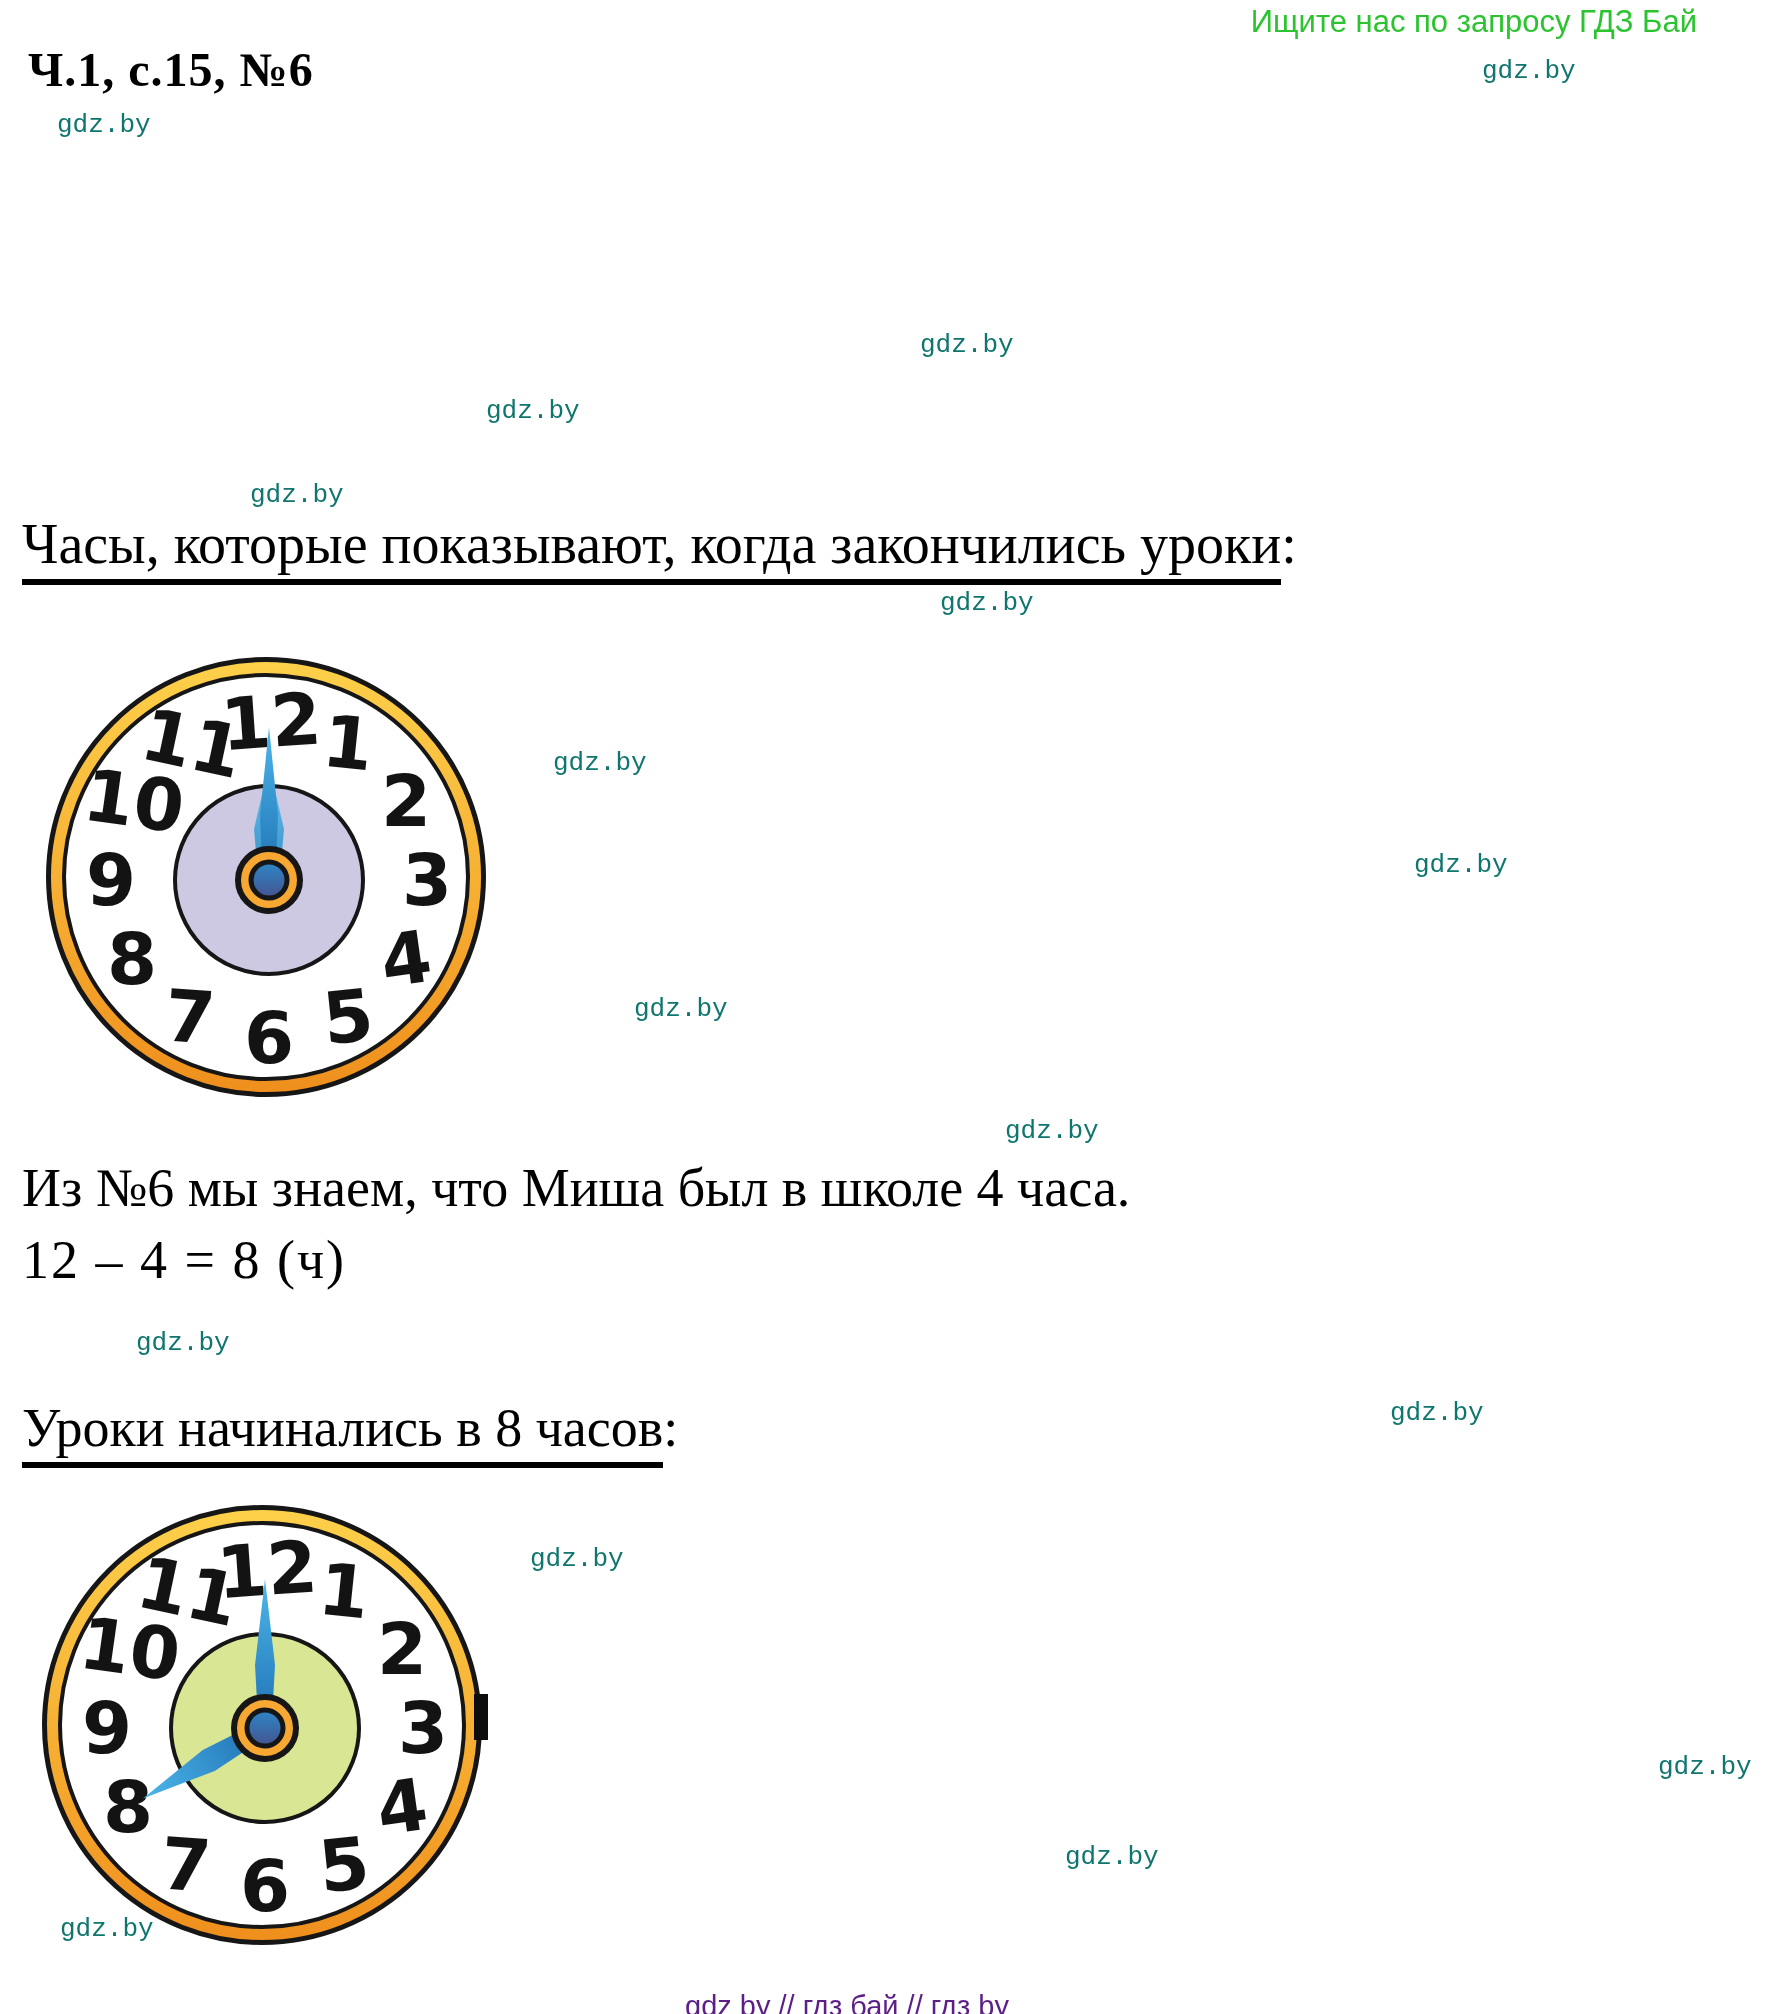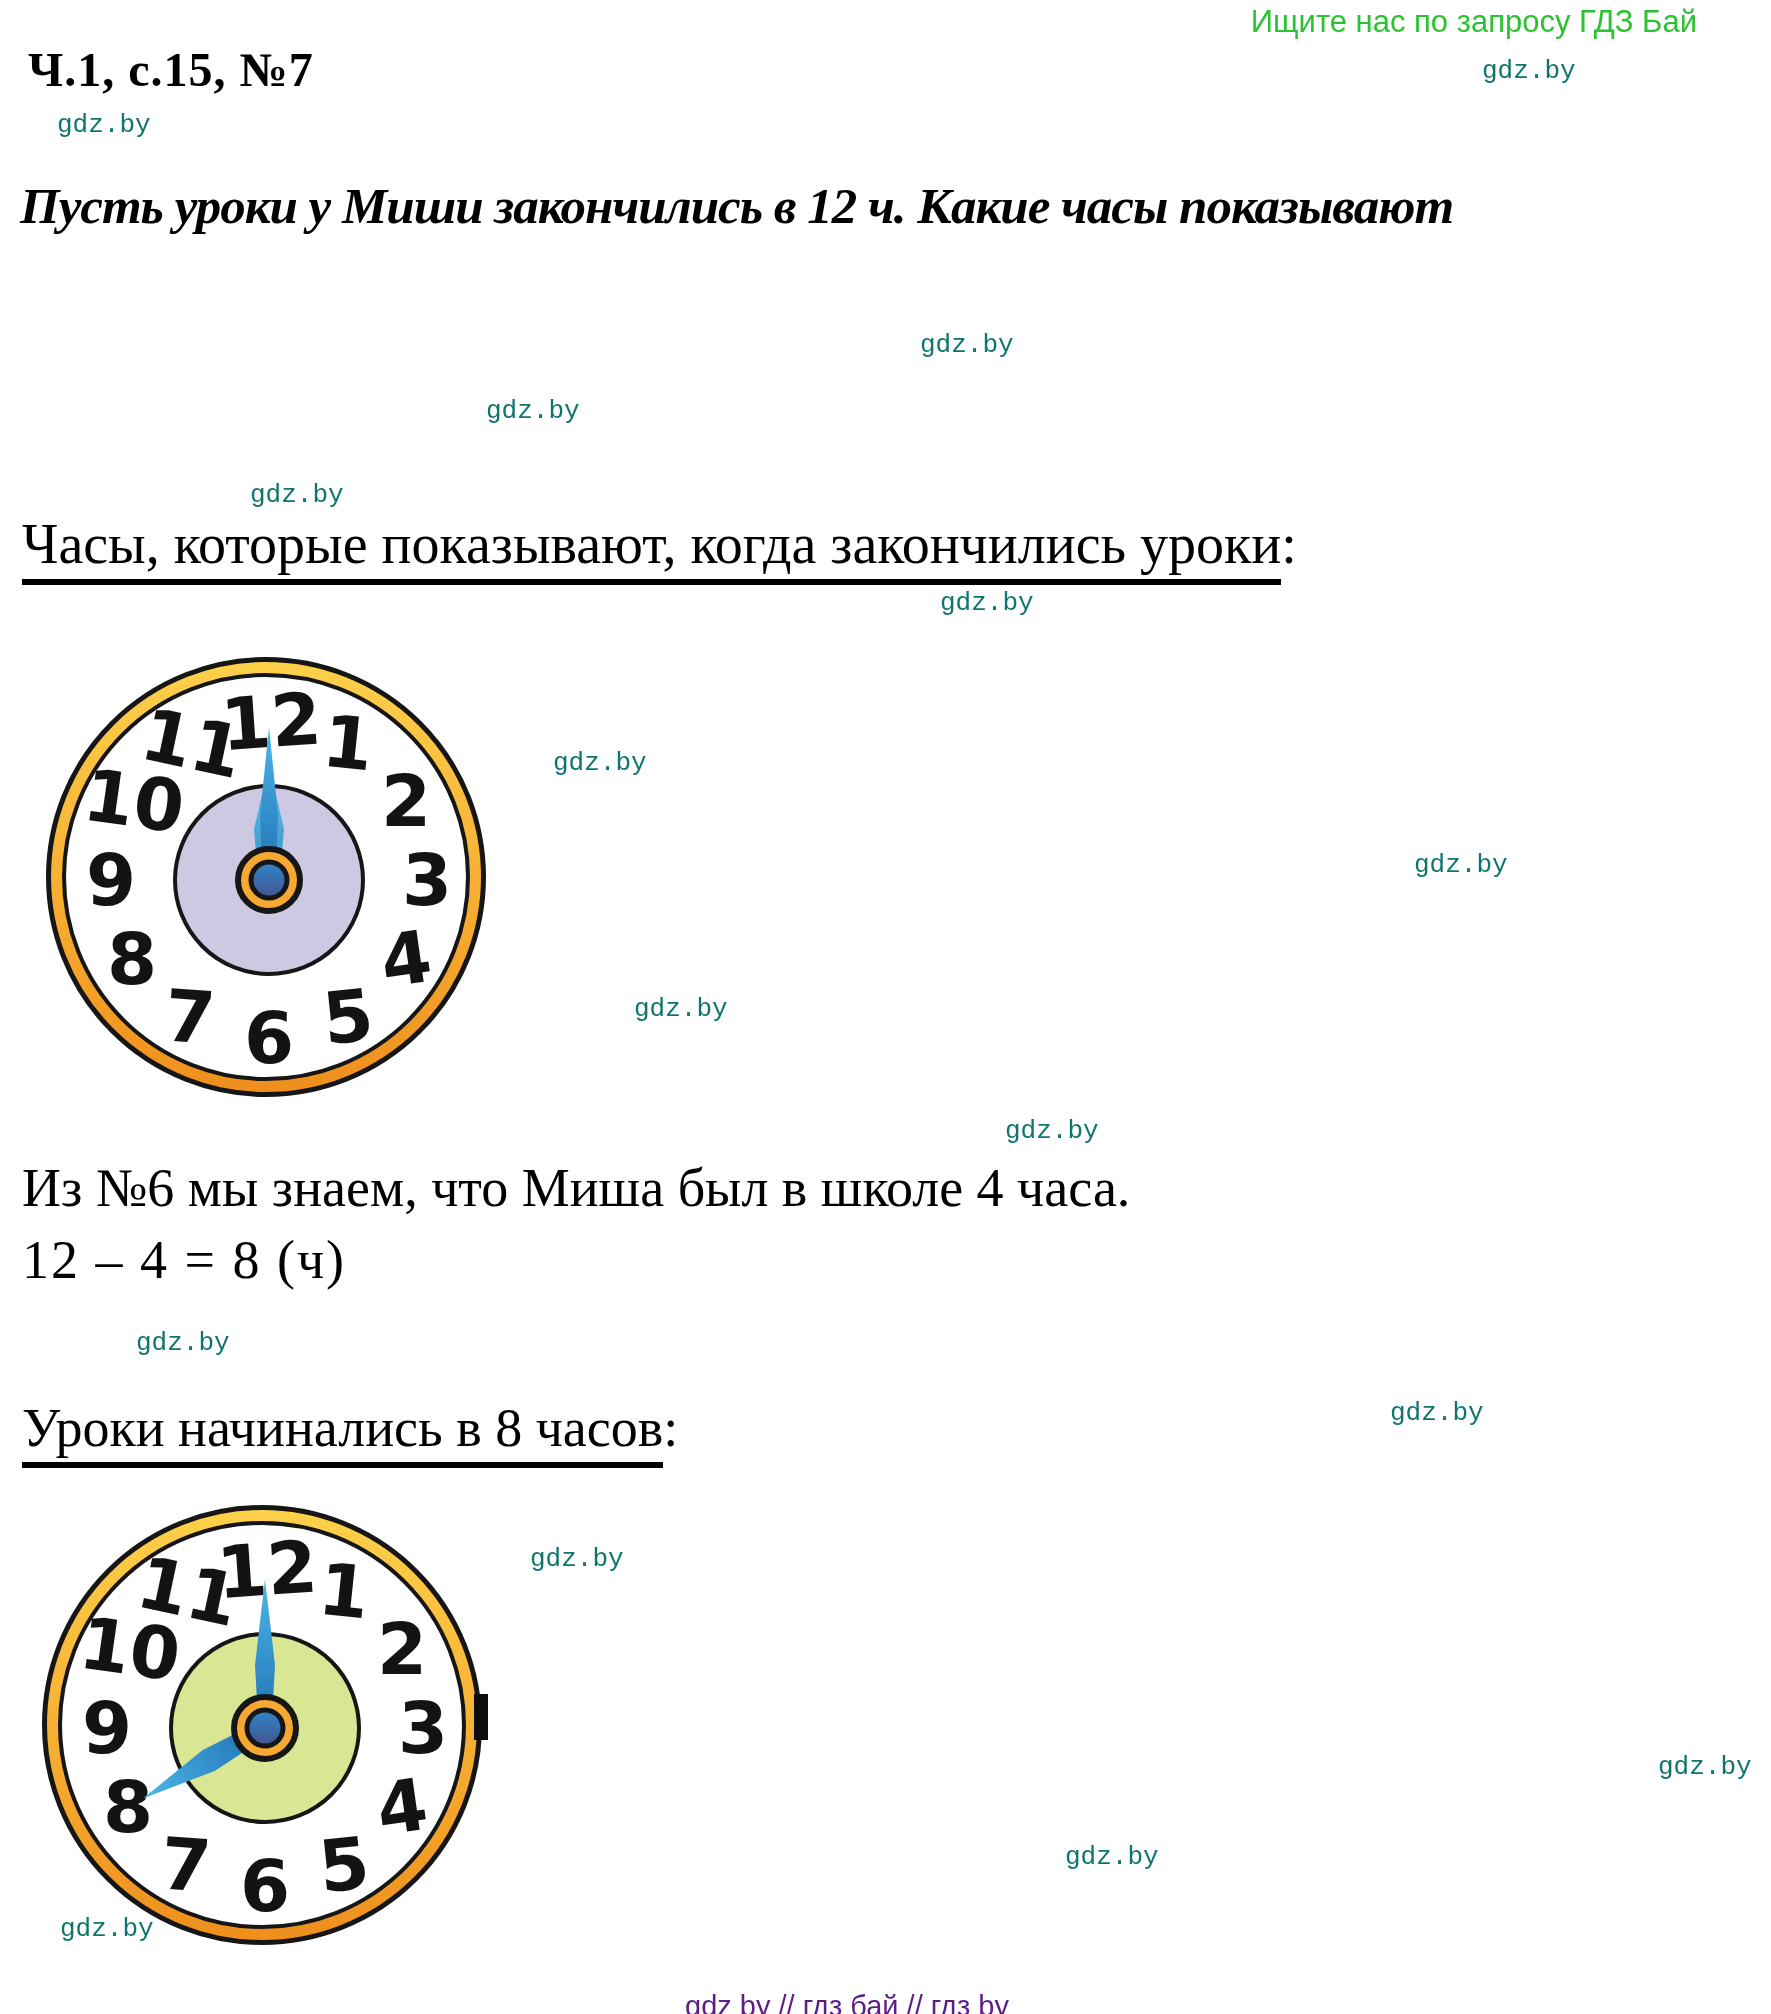--- a/index.html
+++ b/index.html
@@ -63,41 +63,40 @@
     position:absolute;top:1974px;left:0;right:77px;text-align:center;
     font-family:"Liberation Sans","DejaVu Sans",sans-serif;
     font-size:29px;color:#5c1f87;white-space:nowrap;margin-top:16px;
   }
 </style>
 </head>
 <body>
 
 <div class="promo" style="color: rgb(43, 195, 47); text-align: right;">Ищите нас по запросу ГДЗ Бай</div>
 
-<div class="title">Ч.1, с.15, №7</div>
+<div class="title">Ч.1, с.15, №6</div>
 
 <span class="wm" style="left:1482px;top:56px">gdz.by</span>
 <span class="wm" style="left:57px;top:110px">gdz.by</span>
 <span class="wm" style="left:920px;top:330px">gdz.by</span>
 <span class="wm" style="left:486px;top:396px">gdz.by</span>
 <span class="wm" style="left:250px;top:480px">gdz.by</span>
 <span class="wm" style="left:940px;top:588px">gdz.by</span>
 <span class="wm" style="left:553px;top:748px">gdz.by</span>
 <span class="wm" style="left:1414px;top:850px">gdz.by</span>
 <span class="wm" style="left:634px;top:994px">gdz.by</span>
 <span class="wm" style="left:1005px;top:1116px">gdz.by</span>
 <span class="wm" style="left:136px;top:1328px">gdz.by</span>
 <span class="wm" style="left:1390px;top:1398px">gdz.by</span>
 <span class="wm" style="left:530px;top:1544px">gdz.by</span>
 <span class="wm" style="left:1658px;top:1752px">gdz.by</span>
 <span class="wm" style="left:1065px;top:1842px">gdz.by</span>
 <span class="wm" style="left:60px;top:1914px">gdz.by</span>
 
 <div class="question">
-  <div>Пусть уроки у Миши закончились в 12 ч. Какие часы показывают</div>
 </div>
 
 <div class="para hline h1">
   <span class="u">Часы, которые показывают, когда закончились уроки</span><span>:</span>
 </div>
 
 <div class="clock clock1">
   <div class="face">
     <span class="num" style="left:155px;top:6px;transform:rotate(-4deg)">12</span>
     <span class="num" style="left:234px;top:27px;transform:rotate(6deg)">1</span>

